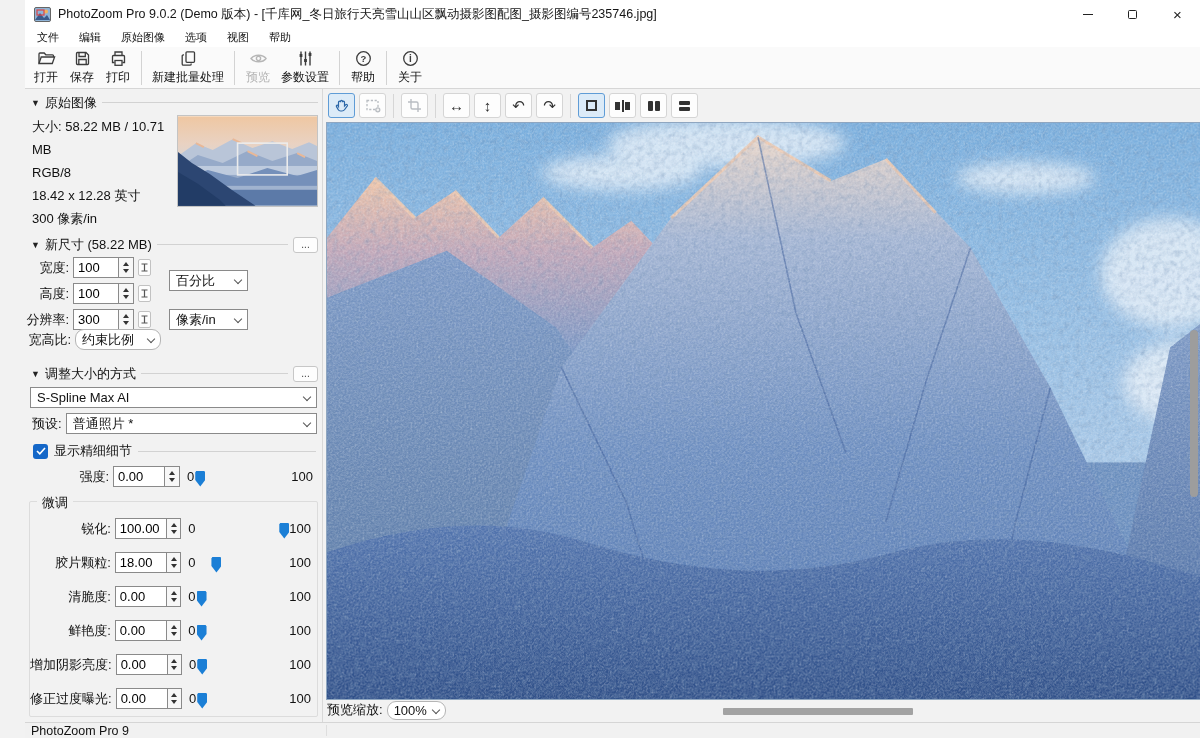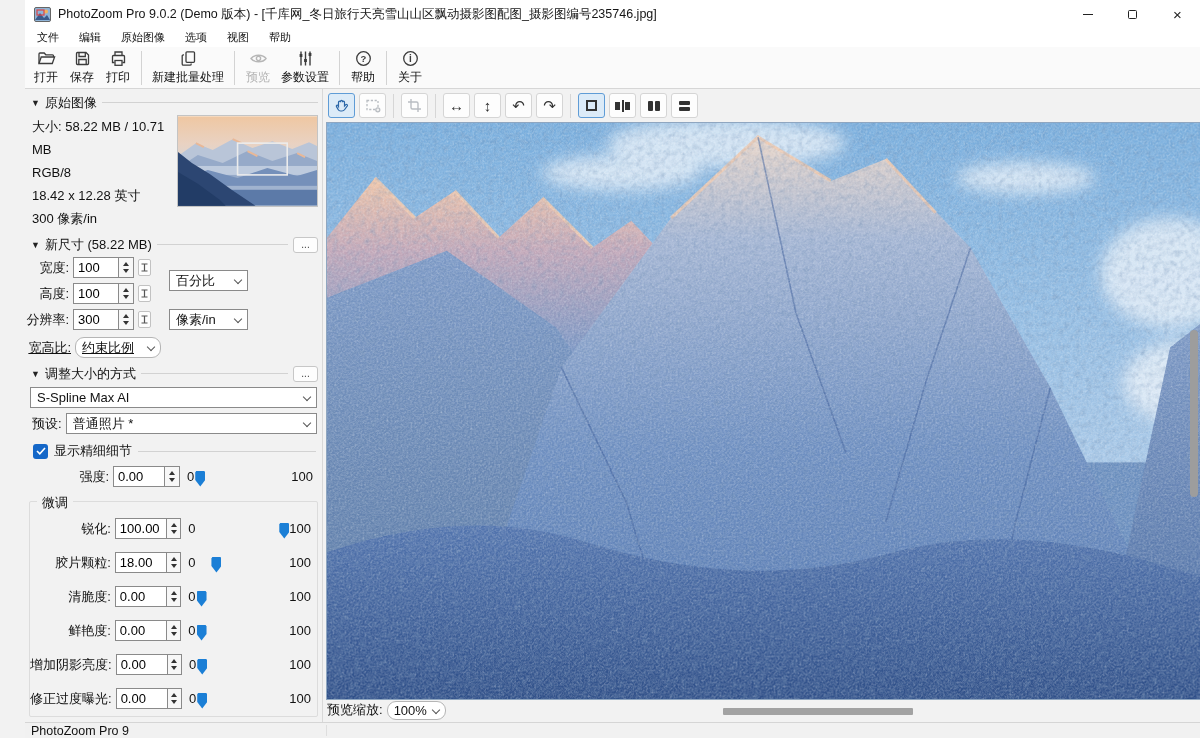--- a/index.html
+++ b/index.html
@@ -298,21 +298,21 @@
           </span>
         </div>
         <div class="select" style="position:absolute;left:144px;top:13px;width:79px;">
           <span>百分比</span>
           <span class="chev"></span>
         </div>
         <div class="select" style="position:absolute;left:144px;top:52px;width:79px;">
           <span>像素/in</span>
           <span class="chev"></span>
         </div>
-        <div class="ns-row" style="top:80px;left:0;text-decoration:underline;">
+        <div class="ns-row" style="top:72px;left:0;">
           <span class="ns-label" style="width:50px">宽高比:</span>
           <div class="select lite" style="width:86px">
             <span>约束比例</span>
             <span class="chev"></span>
           </div>
         </div>
       </div>
 
       <div class="sect-head">
         <span class="tri">▼</span>

